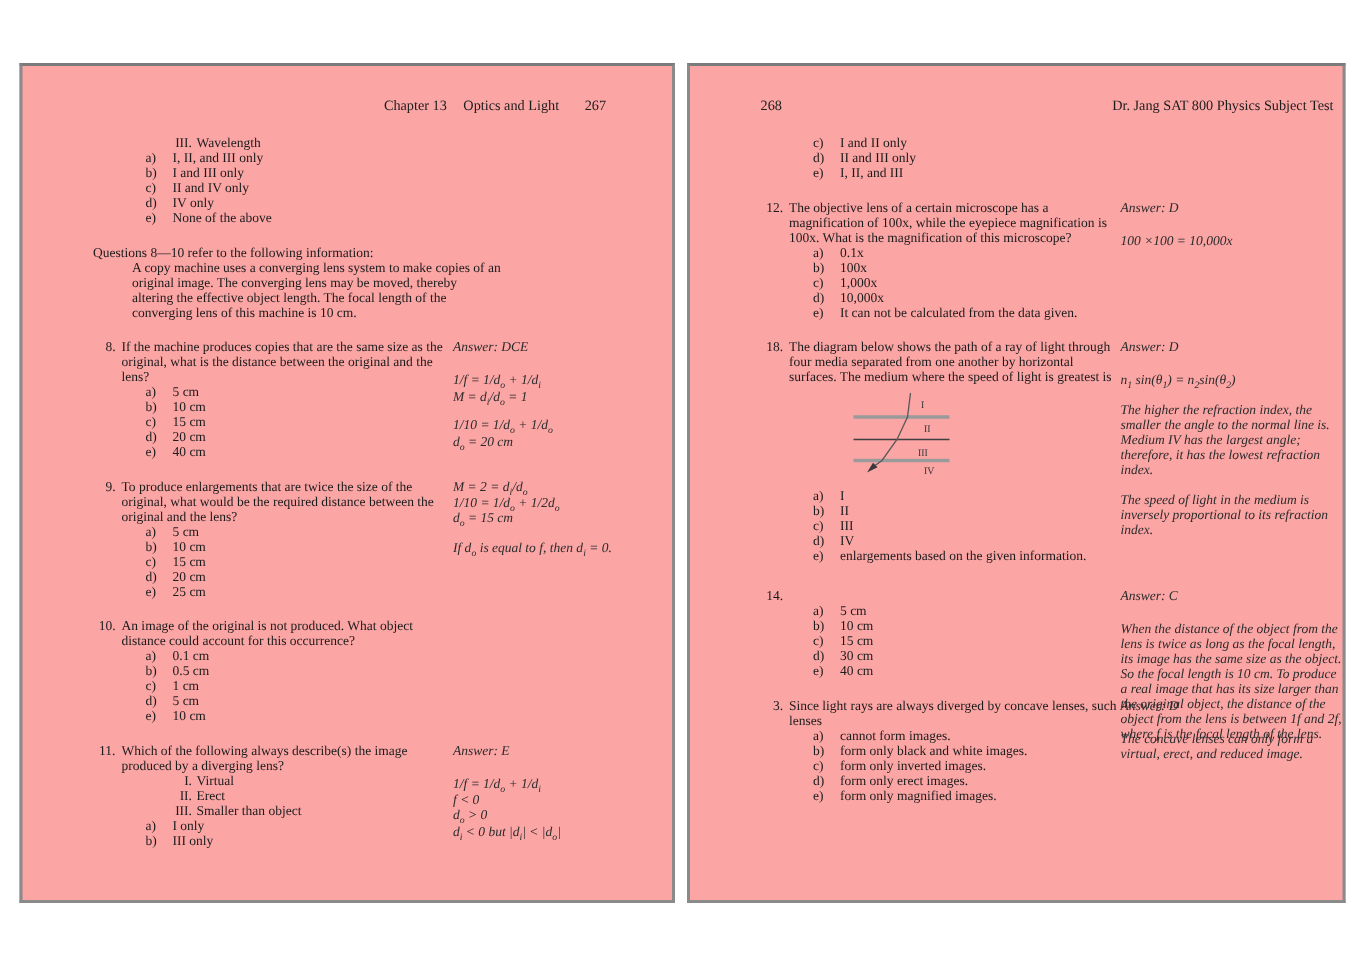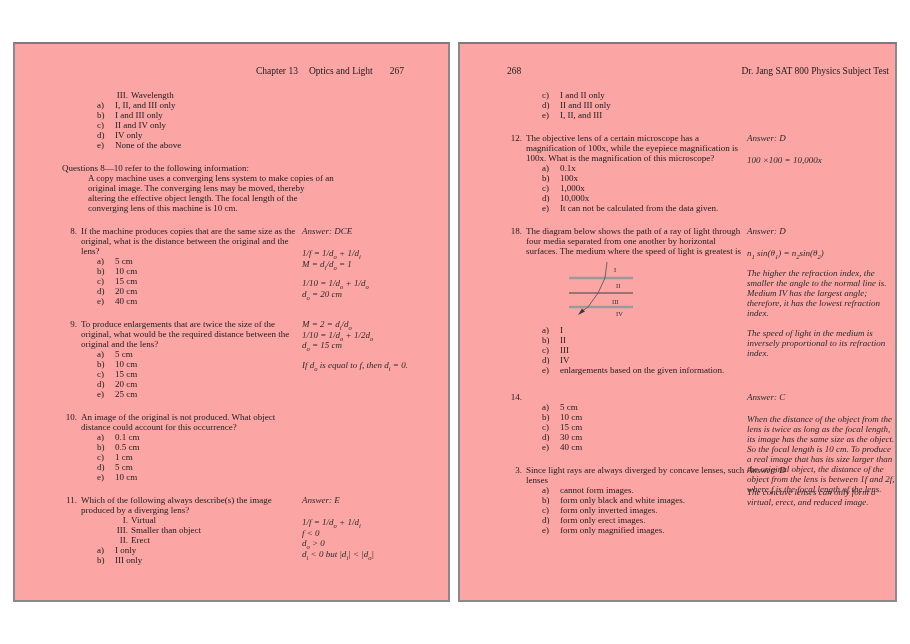--- a/index.html
+++ b/index.html
@@ -215,22 +215,22 @@
       </div>
     </div>
 
     <div class="q">
       <div>
         <div class="q-line">
           <span class="q-num">11.</span>
           <span class="q-text">Which of the following always describe(s) the image produced by a diverging lens?</span>
         </div>
         <div class="item"><span class="rom">I.</span><span>Virtual</span></div>
+        <div class="item"><span class="rom">II.</span><span>Erect</span></div>
         <div class="item"><span class="rom">III.</span><span>Smaller than object</span></div>
-        <div class="item"><span class="rom">II.</span><span>Erect</span></div>
         <div class="opt">
             <span class="opt-letter">a)</span>
             <span class="opt-text">I only</span>
           </div>
         <div class="opt">
             <span class="opt-letter">b)</span>
             <span class="opt-text">III only</span>
           </div>
       </div>
       <div class="q-side">

